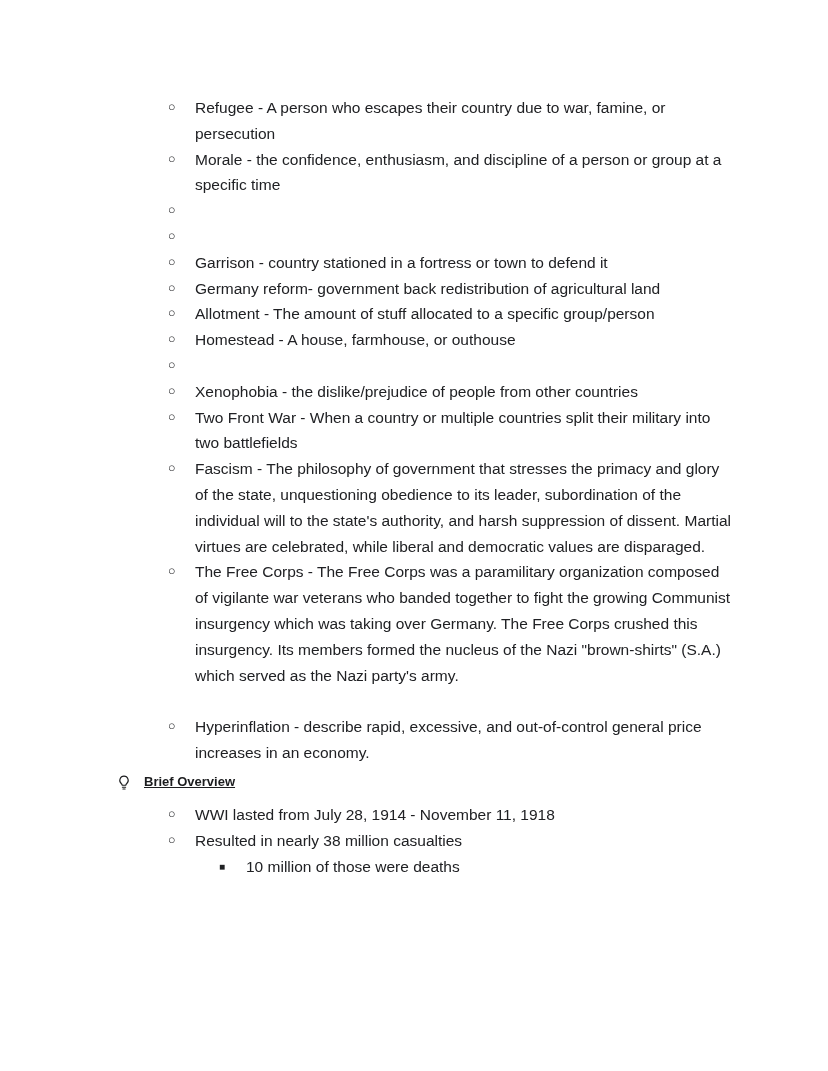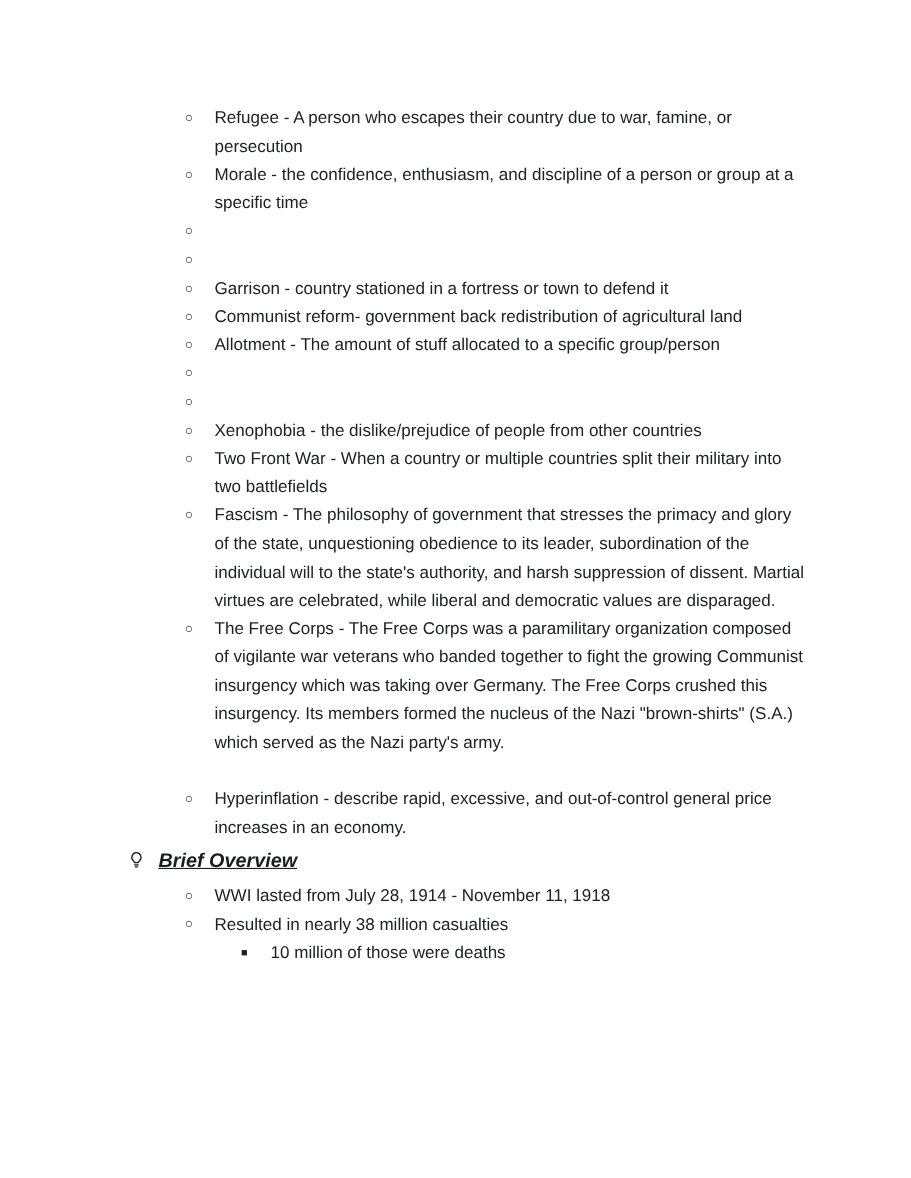--- a/index.html
+++ b/index.html
@@ -63,25 +63,24 @@
     margin-top: 3px;
     margin-bottom: 3px;
     line-height: 26px;
   }
   .heading-icon {
     flex: 0 0 28px;
     width: 28px;
     padding-top: 4px;
   }
   .heading-text {
-    font-size: 18px;
+    font-size: 13px;
     font-weight: bold;
     text-decoration: underline;
     color: #1b1c1e;
-    font-style: italic;
   }
 </style>
 </head>
 <body>
 
 <div class="page">
   <div class="doc-body">
 
   <div class="bullet-row level1">
         <span class="marker circle">○</span>
@@ -96,28 +95,29 @@
       </div>
       <div class="bullet-row level1">
         <span class="marker circle">○</span>
       </div>
       <div class="bullet-row level1">
         <span class="marker circle">○</span>
         <span class="item-text">Garrison - country stationed in a fortress or town to defend it</span>
       </div>
       <div class="bullet-row level1">
         <span class="marker circle">○</span>
-        <span class="item-text">Communist reform- government back redistribution of agricultural land</span>
+        <span class="item-text">Germany reform- government back redistribution of agricultural land</span>
       </div>
       <div class="bullet-row level1">
         <span class="marker circle">○</span>
         <span class="item-text">Allotment - The amount of stuff allocated to a specific group/person</span>
       </div>
       <div class="bullet-row level1">
         <span class="marker circle">○</span>
+        <span class="item-text">Homestead - A house, farmhouse, or outhouse</span>
       </div>
       <div class="bullet-row level1">
         <span class="marker circle">○</span>
       </div>
       <div class="bullet-row level1">
         <span class="marker circle">○</span>
         <span class="item-text">Xenophobia - the dislike/prejudice of people from other countries</span>
       </div>
       <div class="bullet-row level1">
         <span class="marker circle">○</span>

